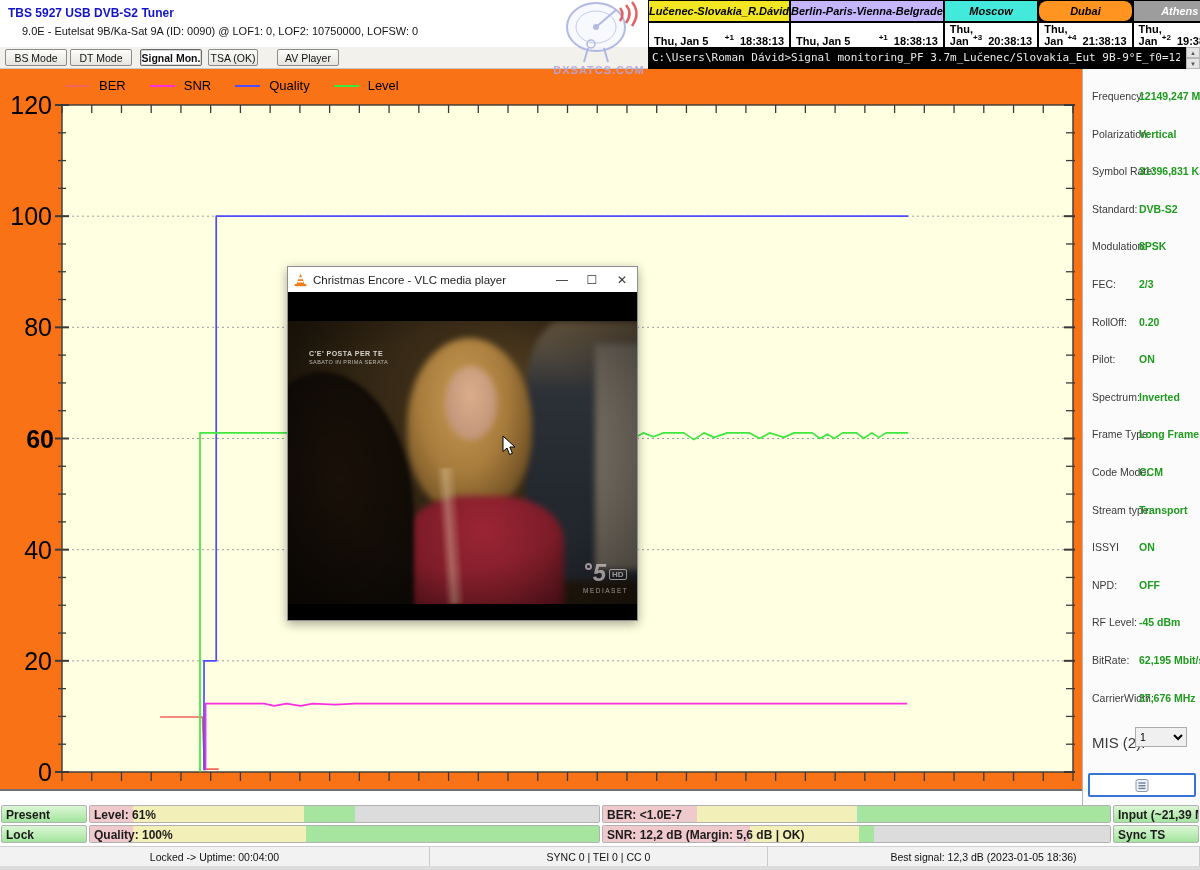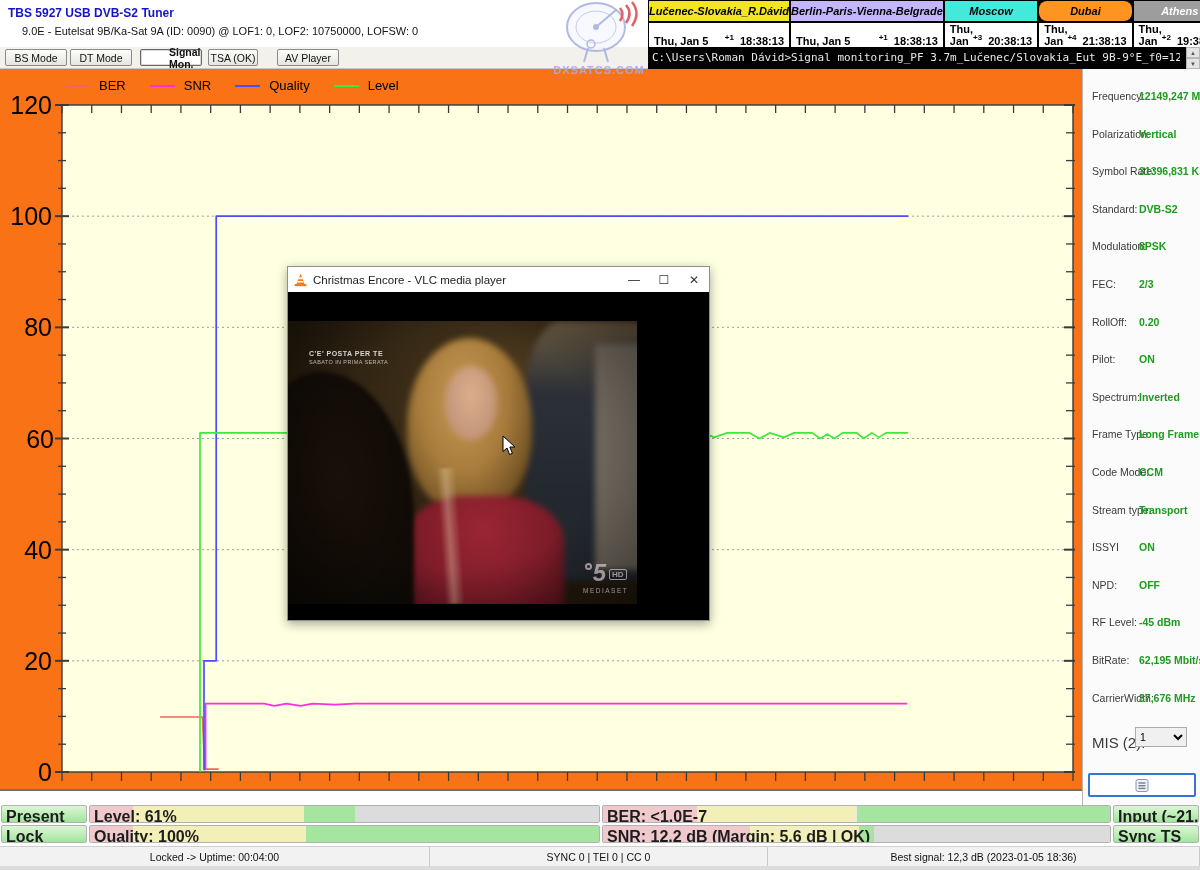--- a/index.html
+++ b/index.html
@@ -23,21 +23,21 @@
 
   
   .console { position:absolute; left:648px; top:47px; width:552px; height:22px; background:#000; }
   .console-text { position:absolute; left:4px; top:4px; width:528px; color:#e8e8e8; font-family:"DejaVu Sans Mono", monospace; font-size:11px; white-space:nowrap; overflow:hidden; }
   .console-scroll { position:absolute; right:0; top:0; width:14px; height:22px; display:flex; flex-direction:column; }
   .scroll-btn { flex:1; background:#e4e4e4; border:1px solid #b8b8b8; font-size:6px; color:#555; display:flex; align-items:center; justify-content:center; }
 
   
   .tabbar { position:absolute; left:0; top:47px; width:648px; height:22px; background:#f2f1ec; border-bottom:1px solid #c8c8c8;}
   .tab { position:absolute; top:2px; height:17px; border:1px solid #8a8a8a; background:linear-gradient(#fdfdfb,#e6e5df); font-size:10.5px; color:#111; display:flex; align-items:center; justify-content:center; border-radius:2px; }
-  .tab.active { background:#fff; border:1px solid #6a6a6a; box-shadow:inset 0 0 0 1px #d8d8d8; font-weight:bold;padding-left:28px; }
+  .tab.active { background:#fff; border:1px solid #6a6a6a; box-shadow:inset 0 0 0 1px #d8d8d8; font-weight:bold; }
 
   
   .watermark { position:absolute; left:544px; top:0; width:110px; height:82px; z-index:6; pointer-events:none; opacity:.9; }
   .watermark-text { position:absolute; left:0; top:64px; width:100%; text-align:center; font-size:11px; font-weight:bold; color:#b3a6e0; letter-spacing:1px; }
 
   
   .chart-panel { position:absolute; left:0; top:69px; width:1082px; height:722px; background:#f97316; border-bottom:2px solid #6f6f6f; }
   .legend { position:absolute; left:65px; top:9px; display:flex; align-items:center; }
   .legend-item { display:flex; align-items:center; margin-right:24px; }
   .legend-line { width:25px; height:2px; margin-right:9px; }
@@ -51,31 +51,31 @@
   .param-label { position:absolute; left:9px; font-size:10.5px; color:#3a3a3a; white-space:nowrap; }
   .param-value { position:absolute; left:56px; font-size:10.5px; font-weight:bold; color:#1d9b1d; white-space:nowrap; }
   .mis-label { position:absolute; left:9px; top:665px; font-size:15px; color:#3a3a3a; }
   .mis-select { position:absolute; left:52px; top:658px; width:52px; height:20px; font-size:10.5px; background:#f0f0f0; border:1px solid #adadad; }
   .list-button { position:absolute; left:5px; top:704px; width:108px; height:24px; background:#fff; border:2px solid #3574d4; border-radius:2px; display:flex; align-items:center; justify-content:center; }
 
   
   .monitor { position:absolute; left:1px; top:805px; width:1198px; height:40px; }
   .mrow { position:absolute; left:0; width:1198px; height:18px; display:grid; grid-template-columns:86px 511px 509px 86px; gap:2px; }
   .mcell { border:1px solid #b2b2b2; border-radius:2px; position:relative; overflow:hidden; background:#e9e9e9; }
-  .mcell .mlabel { position:absolute; left:4px; top:2px; font-size:16px; font-weight:bold; color:#1c1c1c; white-space:nowrap; z-index:2; }
+  .mcell .mlabel { position:absolute; left:4px; top:2px; font-size:12px; font-weight:bold; color:#1c1c1c; white-space:nowrap; z-index:2; }
   .mflag { background:linear-gradient(180deg,#ddf6d6,#a2e59d); }
   .mseg { position:absolute; top:0; bottom:0; }
 
   
   .statusbar { position:absolute; left:0; top:846px; width:1200px; height:20px; background:#f2f2f2; border-top:1px solid #cfcfcf; display:flex; }
   .status-section { height:100%; display:flex; align-items:center; justify-content:center; font-size:10.5px; color:#111; border-right:1px solid #c9c9c9; }
   .bottom-strip { position:absolute; left:0; top:866px; width:1200px; height:4px; background:#dcdcdc; }
 
   
-  .vlc { position:absolute; left:287px; top:266px; width:423px; height:355px; border:1px solid #909090; box-shadow:0 3px 10px rgba(0,0,0,.35); z-index:7; background:#000; }
+  .vlc { position:absolute; left:287px; top:266px; width:351px; height:355px; border:1px solid #909090; box-shadow:0 3px 10px rgba(0,0,0,.35); z-index:7; background:#000; }
   .vlc-titlebar { position:absolute; left:0; top:0; width:100%; height:25px; background:#fff; display:flex; align-items:center; }
   .vlc-title { font-size:11.5px; color:#1c1c1c; margin-left:6px; }
   .vlc-buttons { margin-left:auto; display:flex; height:100%; }
   .vlc-btn { width:30px; height:100%; display:flex; align-items:center; justify-content:center; font-size:12px; color:#333; }
   .vlc-video { position:absolute; left:0; top:25px; width:349px; height:328px; background:#000; overflow:hidden; }
   .scene { position:absolute; left:0; top:29px; width:349px; height:283px; background:linear-gradient(100deg,#221709 0%,#3325154 45%,#2c1d0e 100%); overflow:hidden; }
   .scene-bg { position:absolute; inset:0; background:radial-gradient(ellipse 220px 180px at 62% 28%, #584324 0%, #3a2c17 45%, #241a0d 100%); }
   .fig { position:absolute; filter:blur(3px); }
   .man-right { left:68%; top:0; width:35%; height:92%; background:linear-gradient(180deg,#6b5a41 0%, #2c3037 28%, #23282f 70%); border-radius:30% 0 0 0; }
   .man-right-jacket { left:88%; top:8%; width:14%; height:80%; background:#6e675c; }
@@ -197,21 +197,21 @@
         </div>
         <div class="legend-item">
           <div class="legend-line" style="background: rgb(63, 232, 63);"></div>
           <div class="legend-label">Level</div>
         </div>
       </div>
     <div id="ylabels">
         <div class="ylabel" style="left: 2px; top: 23px;">120</div>
         <div class="ylabel" style="left: 2px; top: 134.167px;">100</div>
         <div class="ylabel" style="left: 2px; top: 245.333px;">80</div>
-        <div class="ylabel" style="left: 4px; top: 356.5px;">60</div>
+        <div class="ylabel" style="left: 4px; top: 356.5px; font-weight: bold;">60</div>
         <div class="ylabel" style="left: 2px; top: 467.667px;">40</div>
         <div class="ylabel" style="left: 2px; top: 578.833px;">20</div>
         <div class="ylabel" style="left: 2px; top: 690px;">0</div>
       </div>
     <div class="plot">
       <svg id="plot-svg" width="1011" height="667">
           <line x1="0" y1="555.8333333333334" x2="1011" y2="555.8333333333334" stroke="#9f9f9f" stroke-width="1" stroke-dasharray="2 3"></line>
           <line x1="0" y1="444.66666666666674" x2="1011" y2="444.66666666666674" stroke="#9f9f9f" stroke-width="1" stroke-dasharray="2 3"></line>
           <line x1="0" y1="333.5" x2="1011" y2="333.5" stroke="#9f9f9f" stroke-width="1" stroke-dasharray="2 3"></line>
           <line x1="0" y1="222.33333333333337" x2="1011" y2="222.33333333333337" stroke="#9f9f9f" stroke-width="1" stroke-dasharray="2 3"></line>

